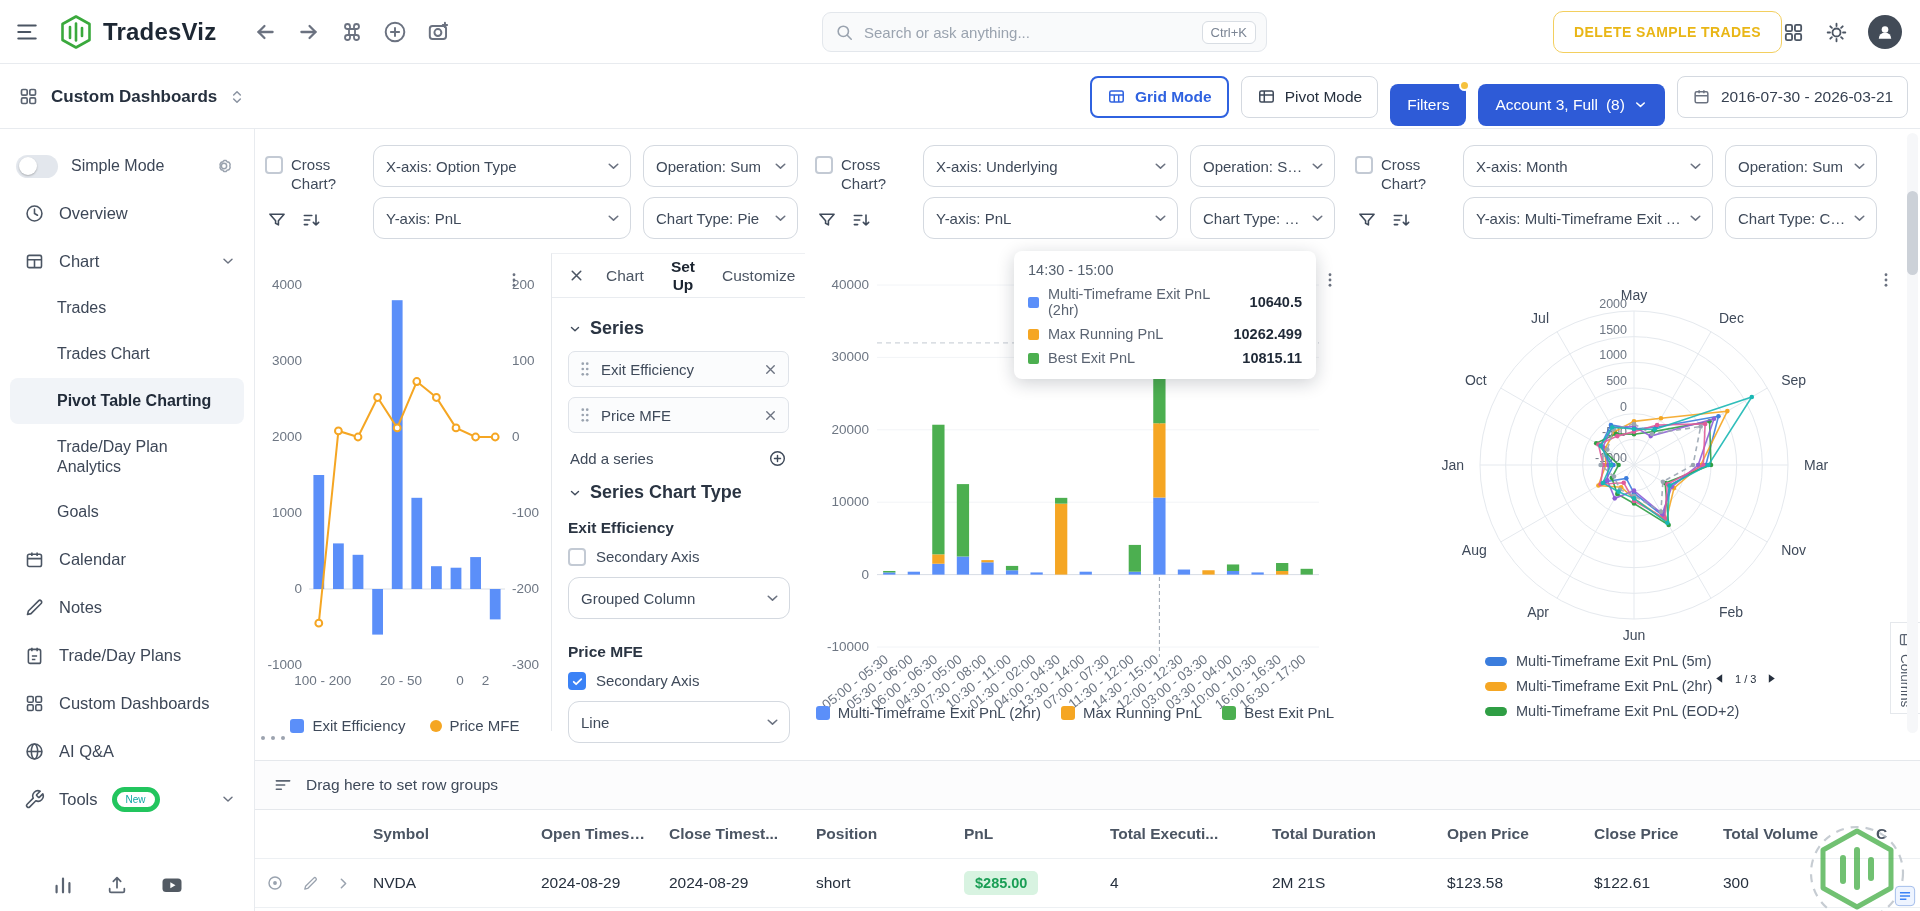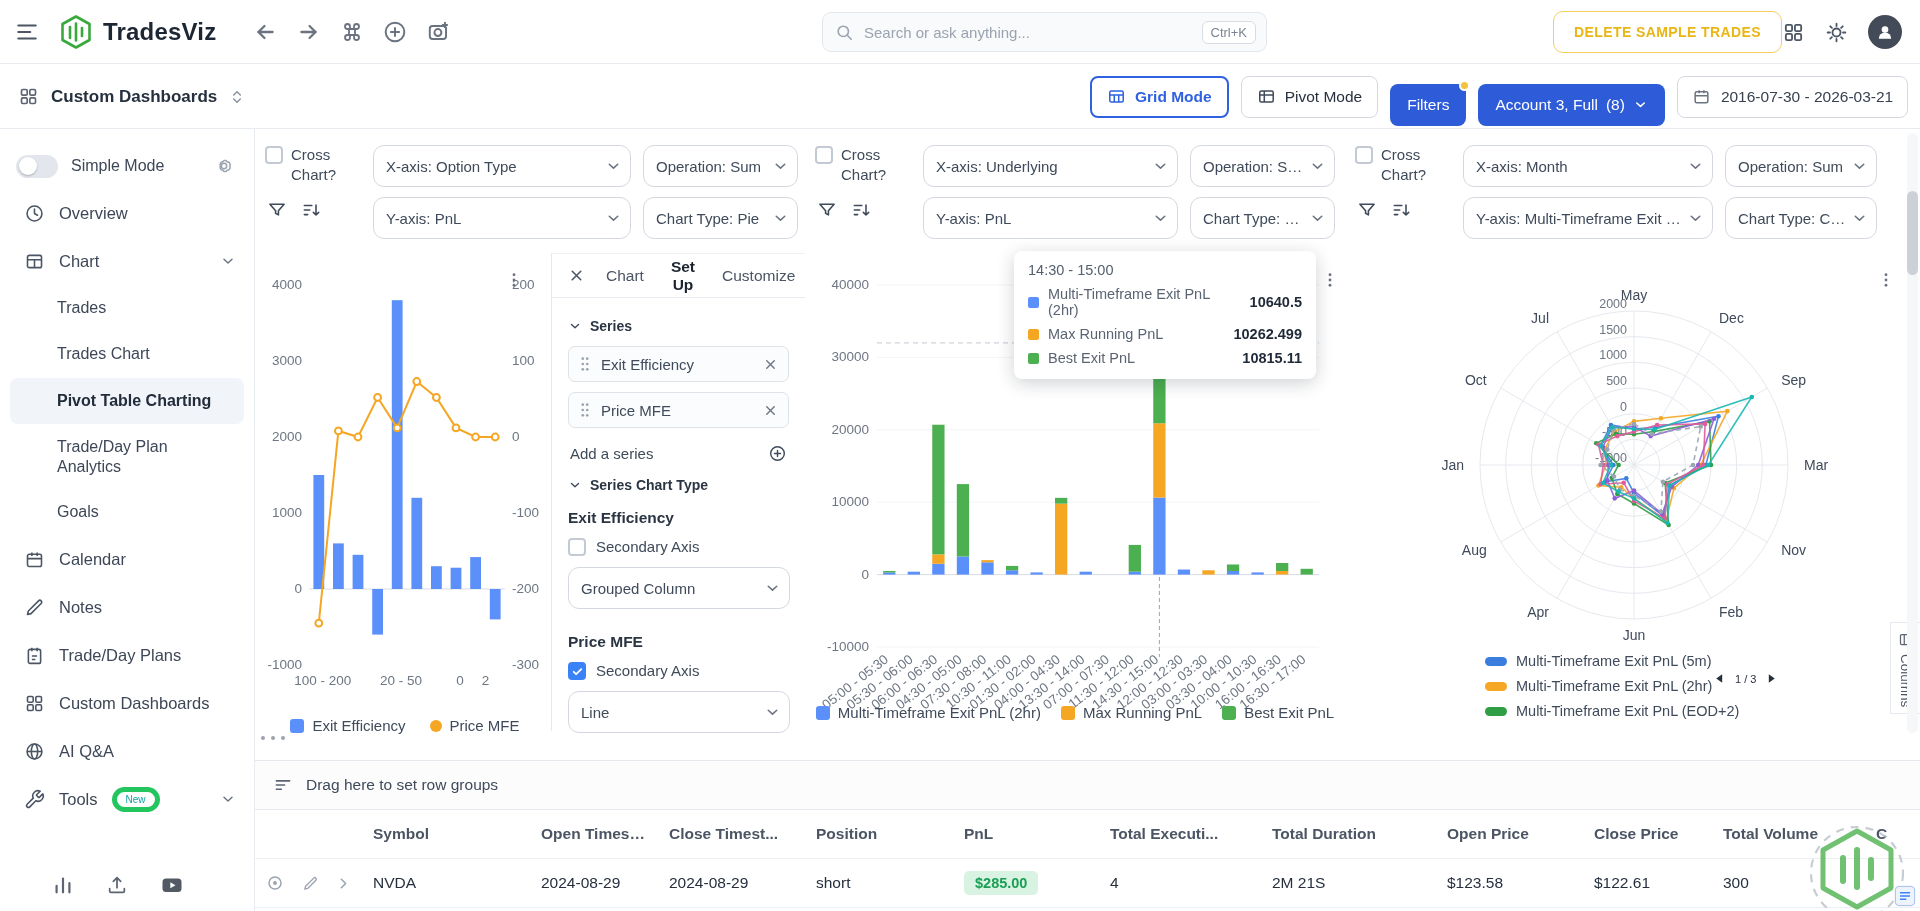--- a/index.html
+++ b/index.html
@@ -39,21 +39,21 @@
   .side-row .grow{flex:1;}
   .side-sub{display:flex;align-items:center;height:46px;padding-left:57px;color:#3d4757;font-size:16px;cursor:pointer;}
   .side-sub.active{background:#f1f4f8;border-radius:8px;margin:1px 10px;padding-left:47px;font-weight:700;color:#222c3a;}
   .side-sub.two{height:64px;line-height:1.28;align-items:center;}
   .side-sub.two span{white-space:normal;width:150px;}
   .badge-new{font-size:10px;color:#0ea5a4;border:5px solid #22c55e;border-radius:99px;padding:2px 9px;background:#fff;}
   #side-bottom{position:absolute;left:0;bottom:14px;width:255px;display:flex;gap:32px;padding-left:52px;align-items:center;}
 
   
   .widget{position:absolute;top:129px;height:612px;background:#fff;}
-  .wc{position:absolute;left:10px;top:16px;display:flex;gap:10px;}
+  .wc{position:absolute;left:10px;top:16px;display:flex;gap:10px;align-items:center;}
   .wc-left{width:98px;}
   .cross{display:flex;gap:8px;align-items:flex-start;cursor:pointer;}
   .cb{width:18px;height:18px;border:2px solid #c3cad4;border-radius:4px;background:#fff;flex:none;margin-top:1px;display:flex;align-items:center;justify-content:center;}
   .cb.checked{background:#3b82f6;border-color:#3b82f6;}
   .cross-lbl{font-size:15px;color:#3f4a5a;line-height:1.3;}
   .wc-icons{display:flex;gap:14px;margin-top:16px;padding-left:2px;}
   .wicon{cursor:pointer;}
   .wc-grid{display:grid;grid-gap:10px 12px;}
   .select{position:relative;height:42px;background:#fff;border:1px solid #d4d9e0;border-radius:11px;display:flex;align-items:center;padding:0 28px 0 12px;color:#3f4a5a;font-size:15px;white-space:nowrap;overflow:hidden;cursor:pointer;}
   .select>span{overflow:hidden;text-overflow:ellipsis;}
@@ -74,21 +74,21 @@
   .tt-row{display:flex;align-items:center;gap:9px;margin-top:8px;font-size:14.5px;color:#5b6472;}
   .tt-sq{width:11px;height:11px;border-radius:2px;flex:none;}
   .tt-val{margin-left:auto;color:#1f2937;font-weight:700;}
 
   
   #setup-panel{position:absolute;left:551px;top:253px;width:254px;height:478px;background:#fff;border-left:1px solid #e5e8ec;border-top:1px solid #eef0f3;z-index:5;}
   .sp-header{display:flex;align-items:center;height:44px;border-bottom:1px solid #e9ecf0;padding:0 10px;gap:3px;}
   .sp-tab{border:none;background:none;font-family:inherit;font-size:15.5px;color:#4b5563;padding:0 12px;height:44px;cursor:pointer;}
   .sp-tab.active{font-weight:700;color:#1b2430;}
   .sp-body{padding:6px 16px 0;}
-  .sp-title{display:flex;align-items:center;gap:8px;font-size:14px;font-weight:700;color:#2a3442;margin:14px 0 12px;cursor:pointer;}
+  .sp-title{display:flex;align-items:center;gap:8px;font-size:18px;font-weight:700;color:#2a3442;margin:14px 0 12px;cursor:pointer;}
   .chip{display:flex;align-items:center;gap:10px;height:36px;border:1px solid #dfe3e9;border-radius:7px;background:#fbfcfd;padding:0 10px;margin-bottom:10px;font-size:15px;color:#3f4a5a;}
   .chip .x{margin-left:auto;cursor:pointer;display:flex;}
   .add-row{display:flex;align-items:center;justify-content:space-between;margin:16px 2px 6px;color:#3f4a5a;font-size:15px;cursor:pointer;}
   .sp-sub{font-weight:700;font-size:15.5px;color:#2a3442;margin:16px 0 10px;}
   .sp-check{display:flex;align-items:center;gap:10px;font-size:15px;color:#3f4a5a;margin-bottom:11px;cursor:pointer;}
   .select.full{width:222px;}
 
   
   #legend3{position:absolute;}
   .lg3{display:flex;align-items:center;gap:9px;margin-bottom:9px;font-size:14.5px;color:#3f4a5a;}

